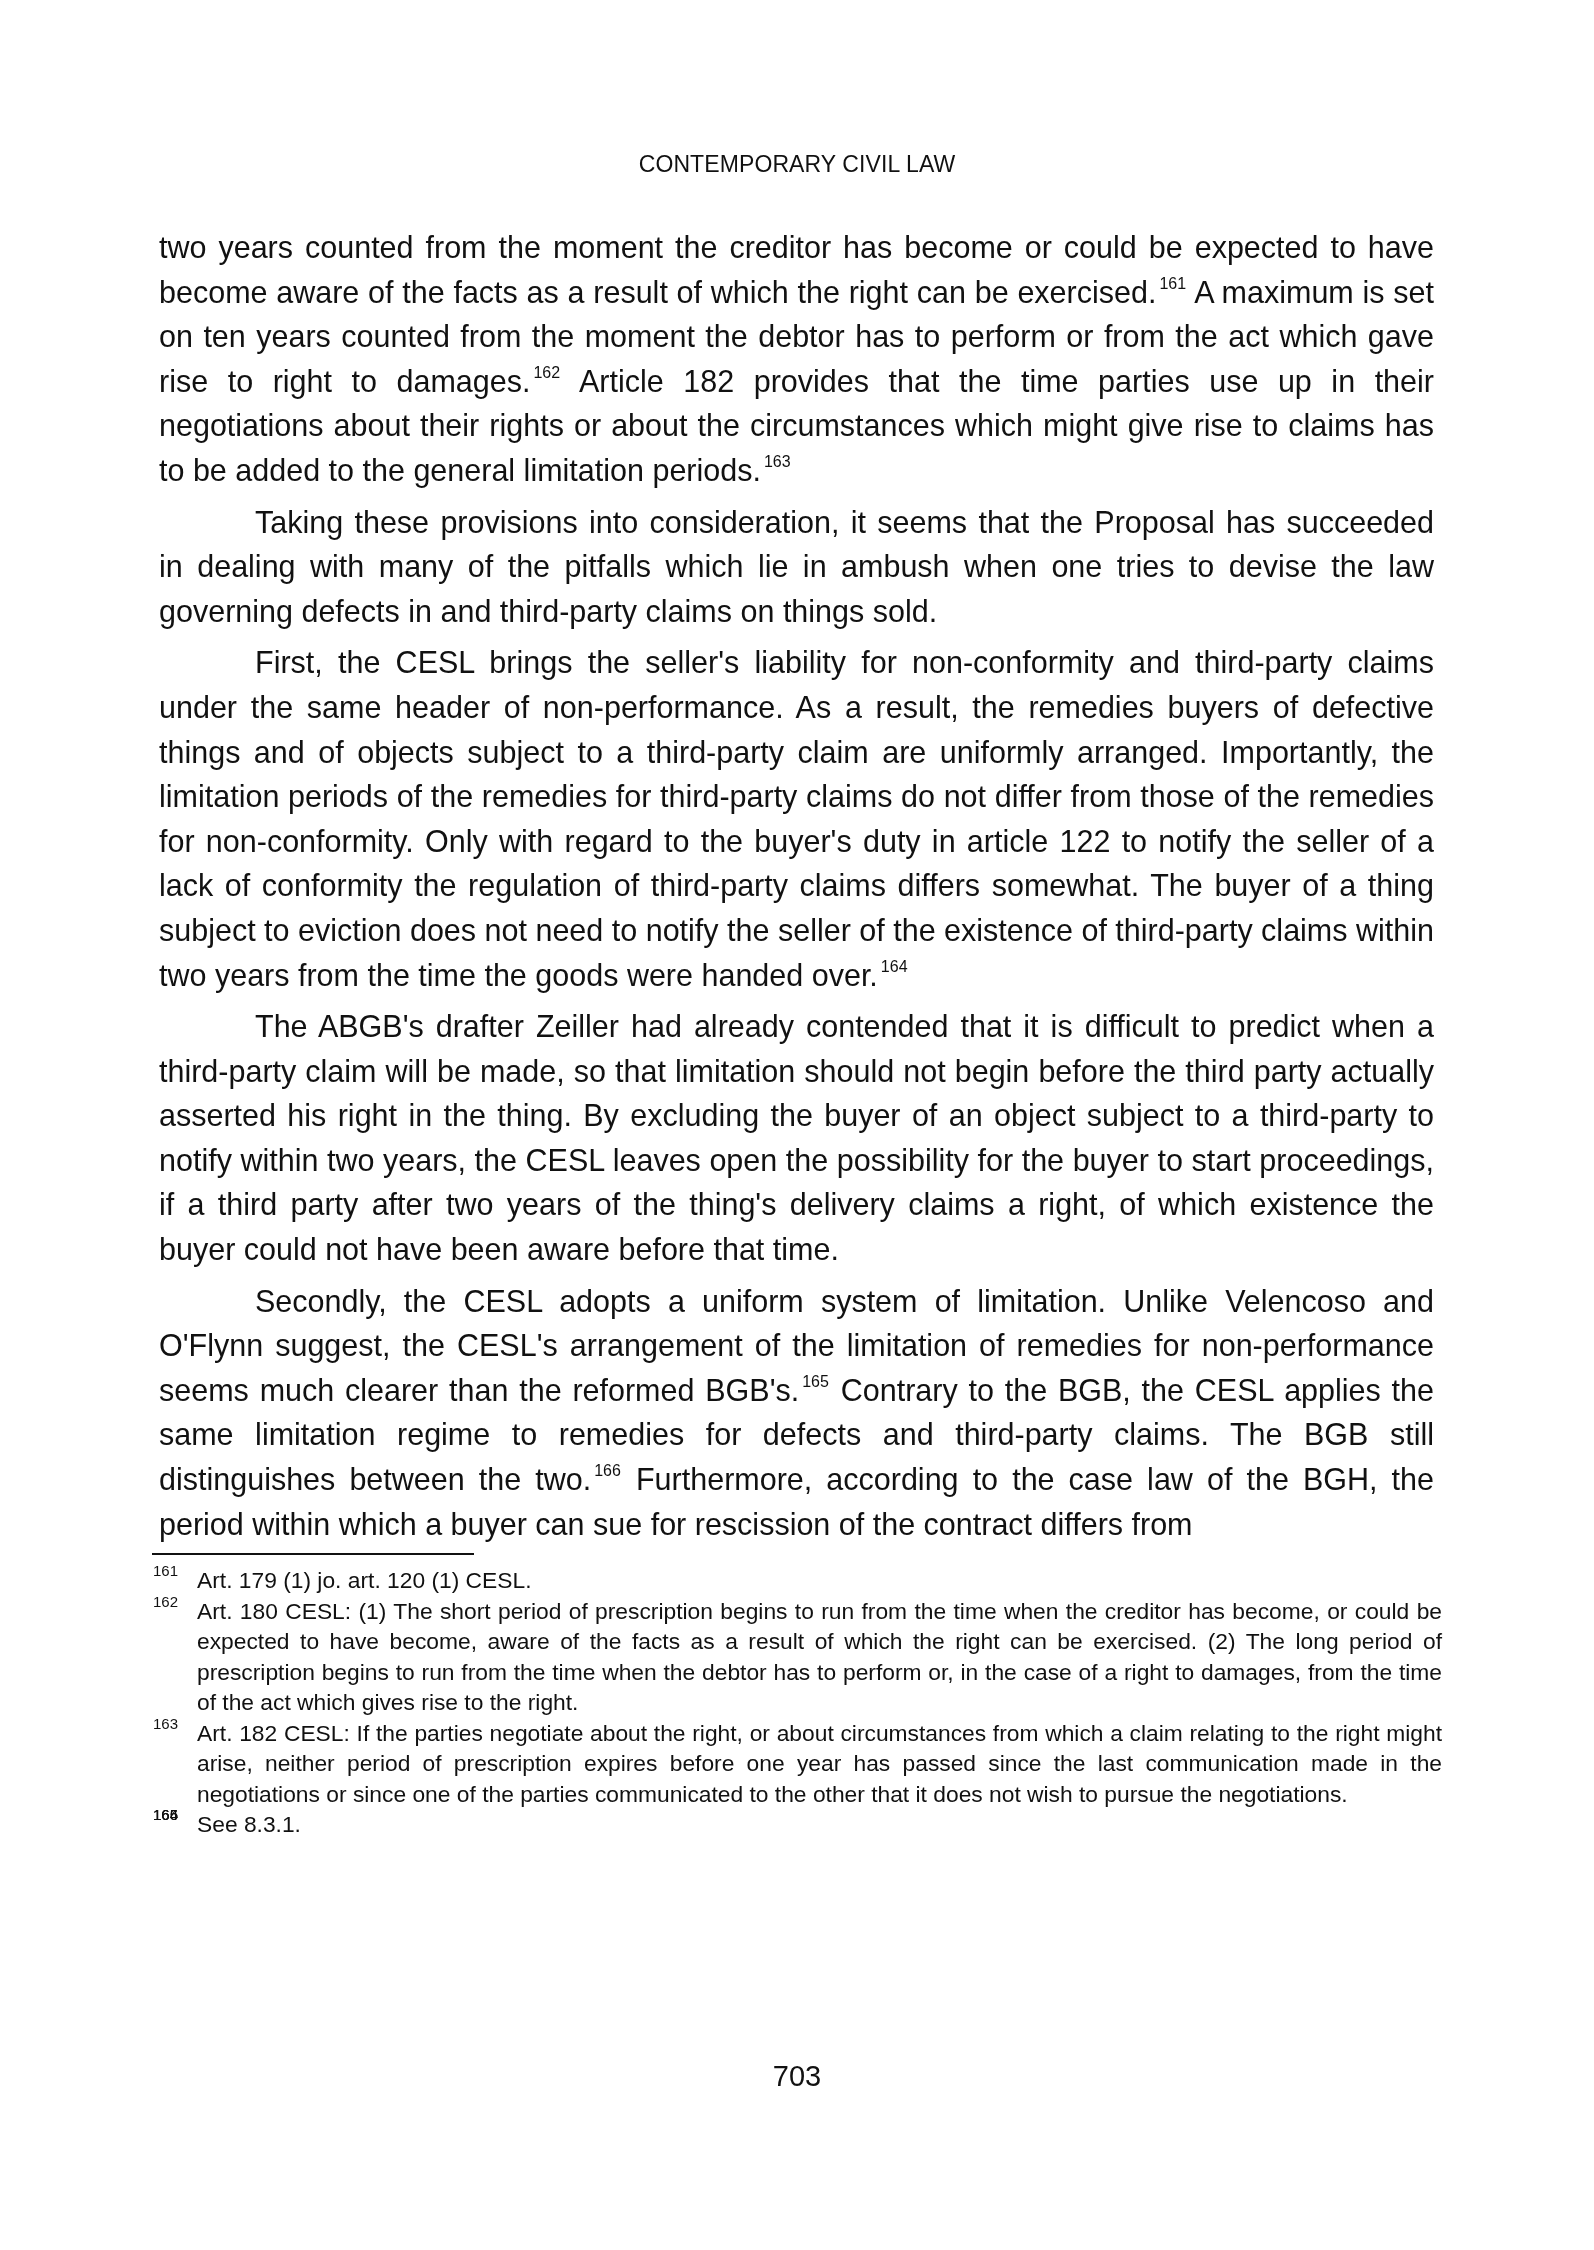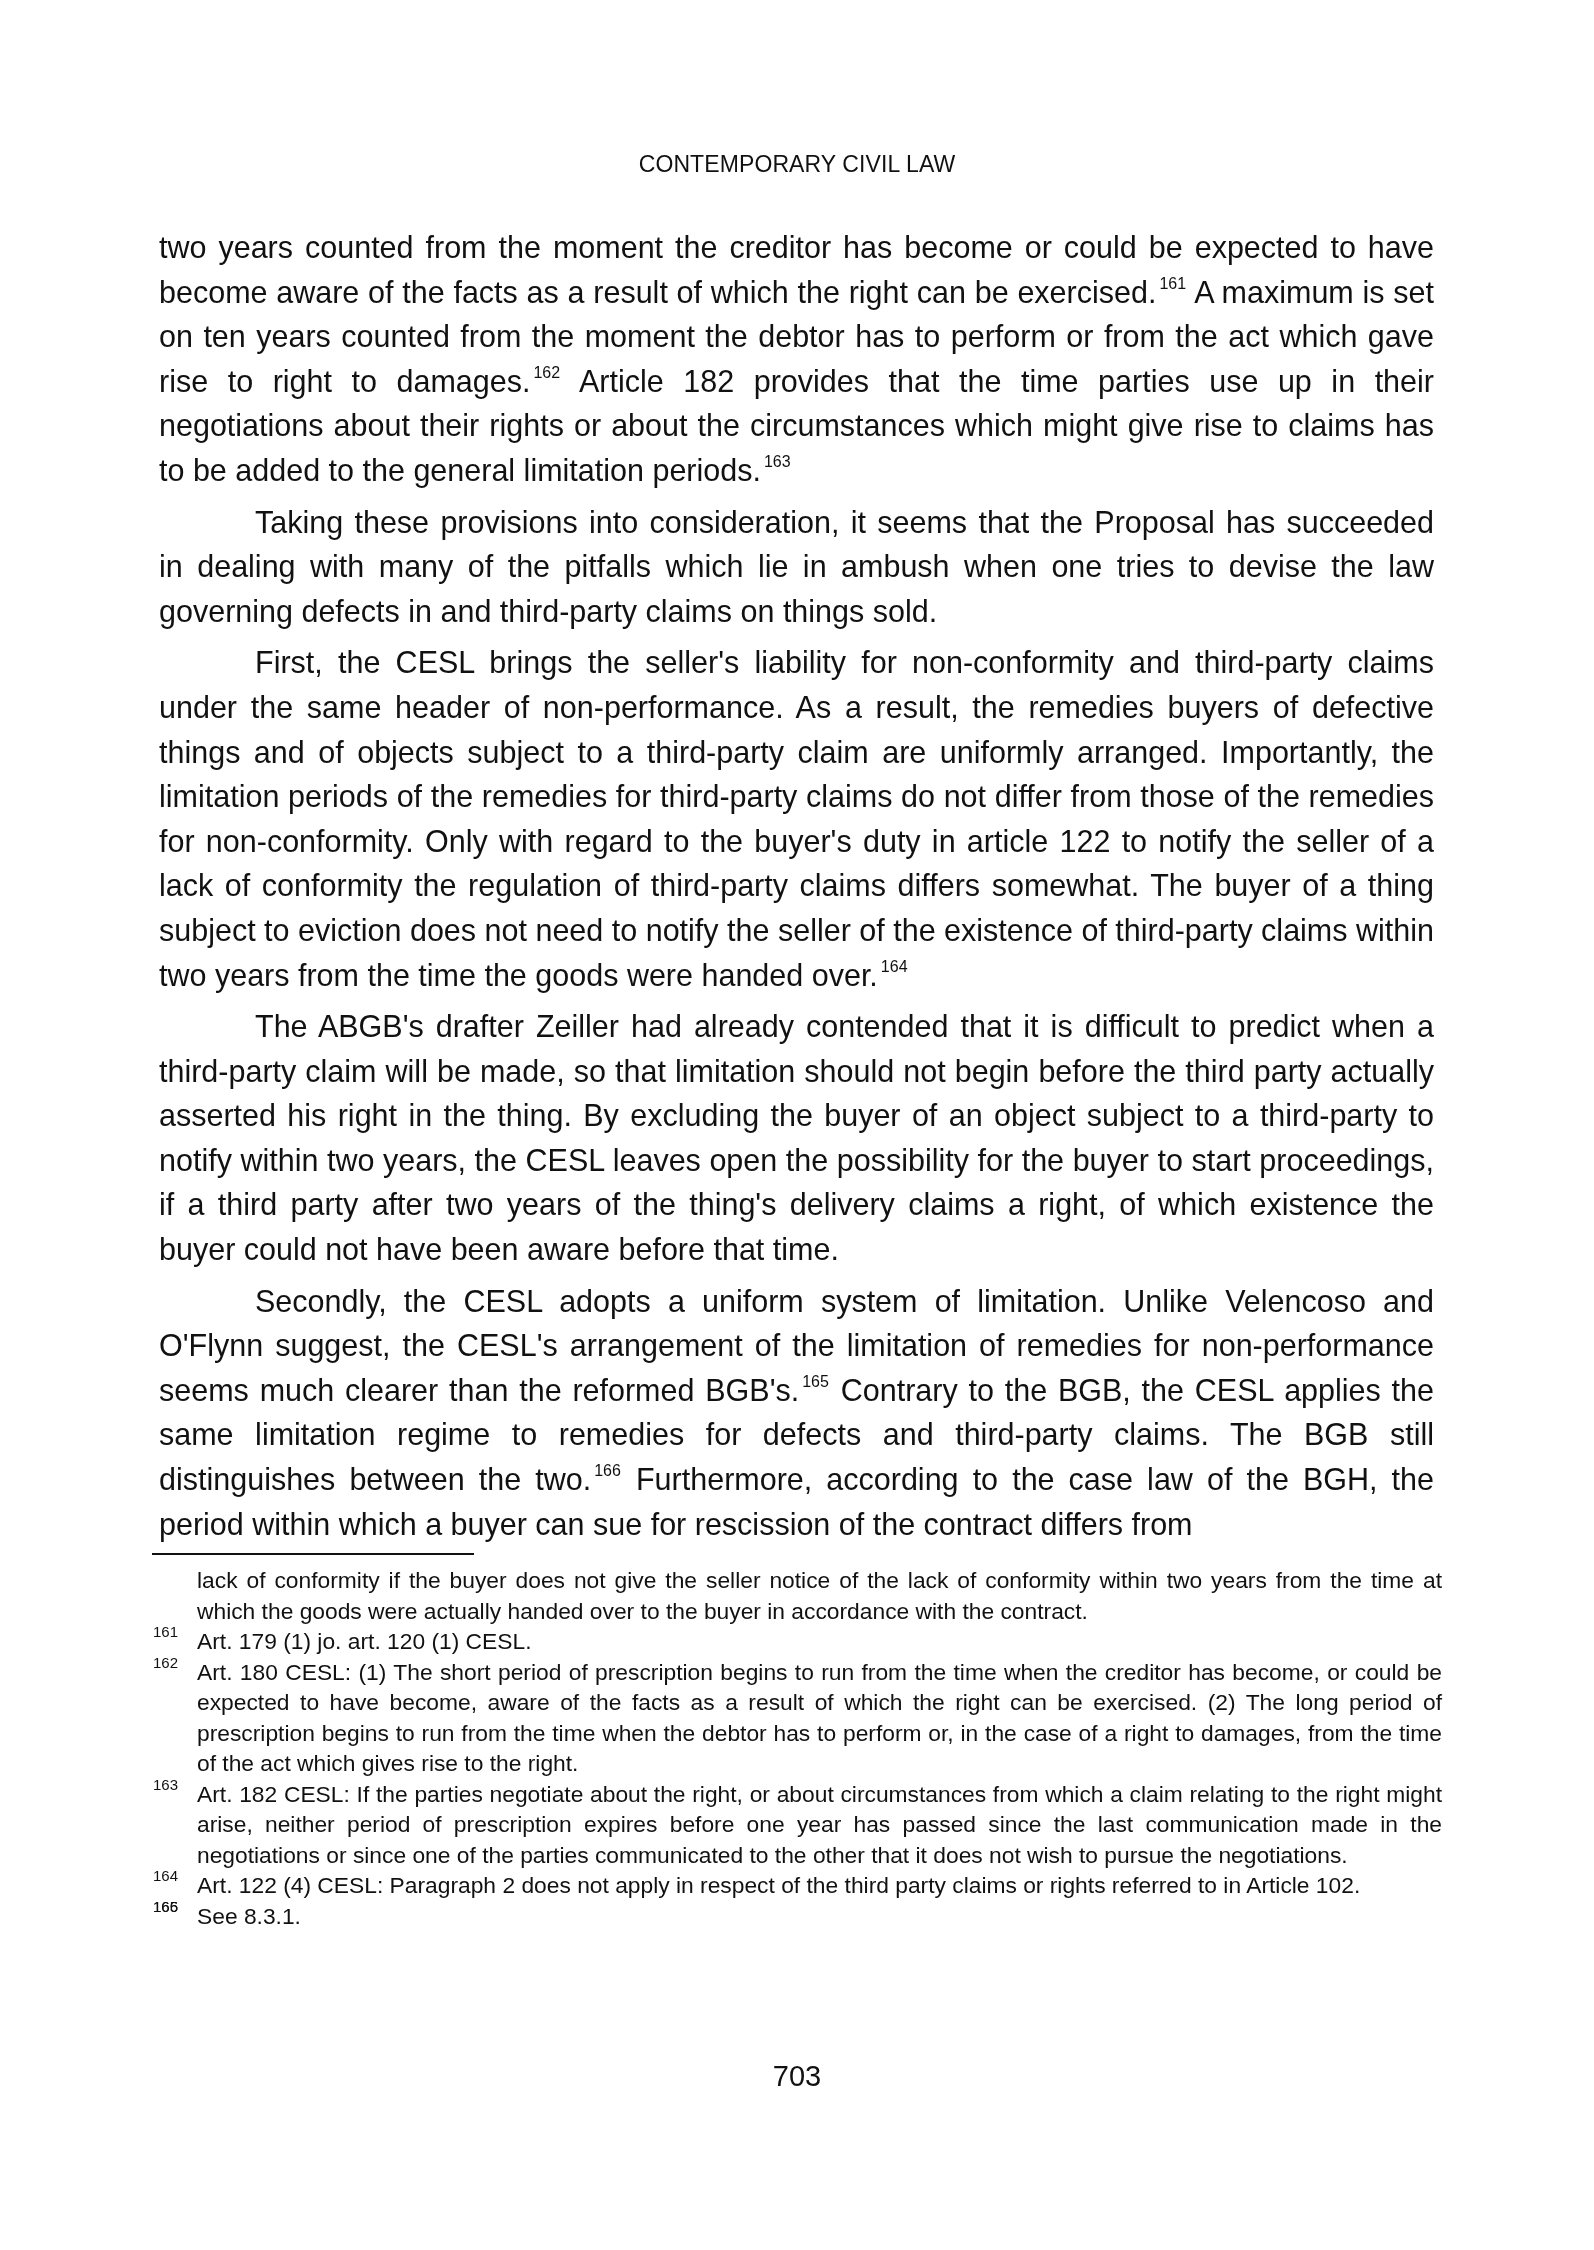--- a/index.html
+++ b/index.html
@@ -109,38 +109,33 @@
     <p class="indent">Taking these provisions into consideration, it seems that the Proposal has succeeded in dealing with many of the pitfalls which lie in ambush when one tries to devise the law governing defects in and third-party claims on things sold.</p>
     <p class="indent">First, the CESL brings the seller's liability for non-conformity and third-party claims under the same header of non-performance. As a result, the remedies buyers of defective things and of objects subject to a third-party claim are uniformly arranged. Importantly, the limitation periods of the remedies for third-party claims do not differ from those of the remedies for non-conformity. Only with regard to the buyer's duty in article 122 to notify the seller of a lack of conformity the regulation of third-party claims differs somewhat. The buyer of a thing subject to eviction does not need to notify the seller of the existence of third-party claims within two years from the time the goods were handed over.<sup class="fn-ref">164</sup></p>
     <p class="indent">The ABGB's drafter Zeiller had already contended that it is difficult to predict when a third-party claim will be made, so that limitation should not begin before the third party actually asserted his right in the thing. By excluding the buyer of an object subject to a third-party to notify within two years, the CESL leaves open the possibility for the buyer to start proceedings, if a third party after two years of the thing's delivery claims a right, of which existence the buyer could not have been aware before that time.</p>
     <p class="indent">Secondly, the CESL adopts a uniform system of limitation. Unlike Velencoso and O'Flynn suggest, the CESL's arrangement of the limitation of remedies for non-performance seems much clearer than the reformed BGB's.<sup class="fn-ref">165</sup> Contrary to the BGB, the CESL applies the same limitation regime to remedies for defects and third-party claims. The BGB still distinguishes between the two.<sup class="fn-ref">166</sup> Furthermore, according to the case law of the BGH, the period within which a buyer can sue for rescission of the contract differs from</p>
   </div>
 
   <div class="fn-separator"></div>
 
   <div class="footnotes">
     <div class="fn">
-      <span class="fn-num"></span>
-      <span class="fn-text">lack of conformity if the buyer does not give the seller notice of the lack of conformity within two years from the time at which the goods were actually handed over to the buyer in accordance with the contract.</span>
-    </div>
-    <div class="fn">
       <span class="fn-num">161</span>
       <span class="fn-text">Art. 179 (1) jo. art. 120 (1) CESL.</span>
     </div>
     <div class="fn">
       <span class="fn-num">162</span>
       <span class="fn-text">Art. 180 CESL: (1) The short period of prescription begins to run from the time when the creditor has become, or could be expected to have become, aware of the facts as a result of which the right can be exercised. (2) The long period of prescription begins to run from the time when the debtor has to perform or, in the case of a right to damages, from the time of the act which gives rise to the right.</span>
     </div>
     <div class="fn">
       <span class="fn-num">163</span>
       <span class="fn-text">Art. 182 CESL: If the parties negotiate about the right, or about circumstances from which a claim relating to the right might arise, neither period of prescription expires before one year has passed since the last communication made in the negotiations or since one of the parties communicated to the other that it does not wish to pursue the negotiations.</span>
     </div>
     <div class="fn">
       <span class="fn-num">164</span>
-      <span class="fn-text">Art. 122 (4) CESL: Paragraph 2 does not apply in respect of the third party claims or rights referred to in Article 102.</span>
     </div>
     <div class="fn">
       <span class="fn-num">165</span>
     </div>
     <div class="fn">
       <span class="fn-num">166</span>
       <span class="fn-text">See 8.3.1.</span>
     </div>
   </div>
 

